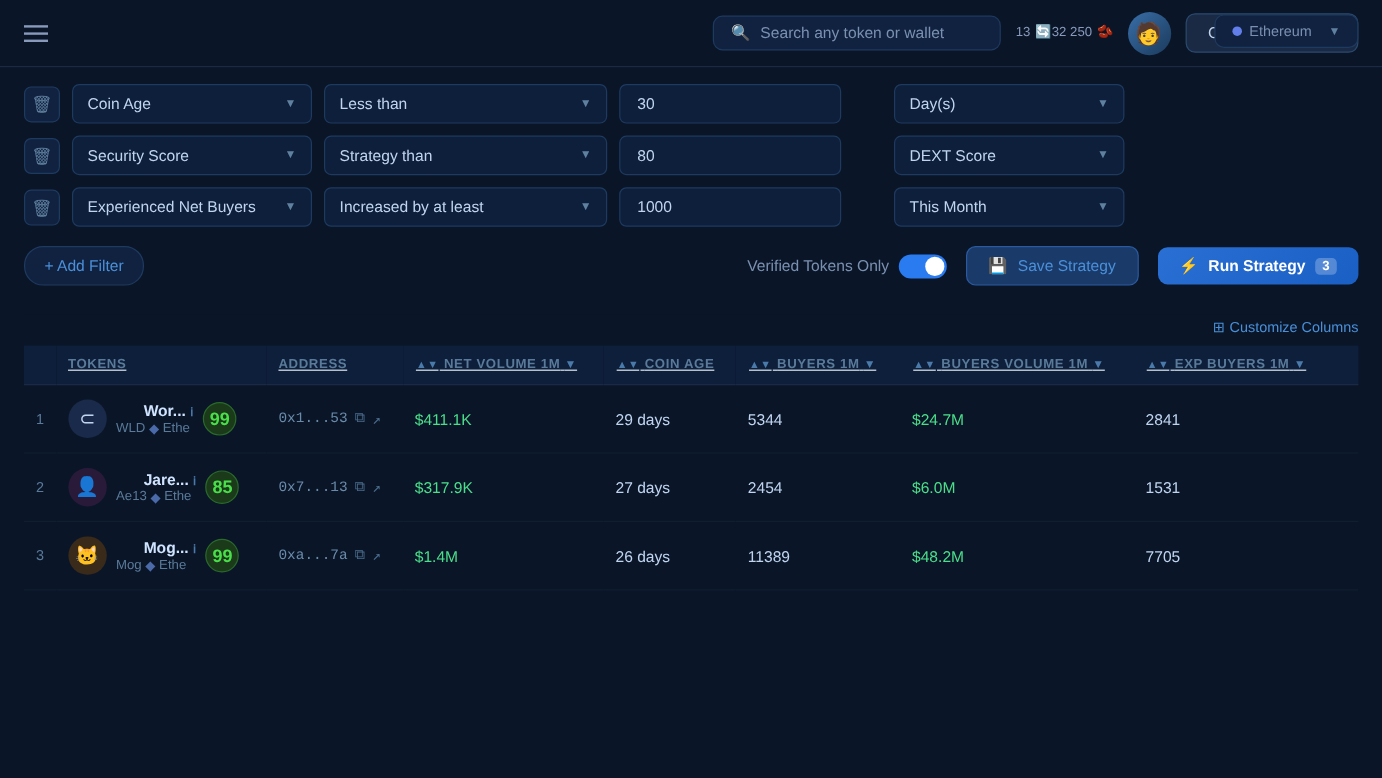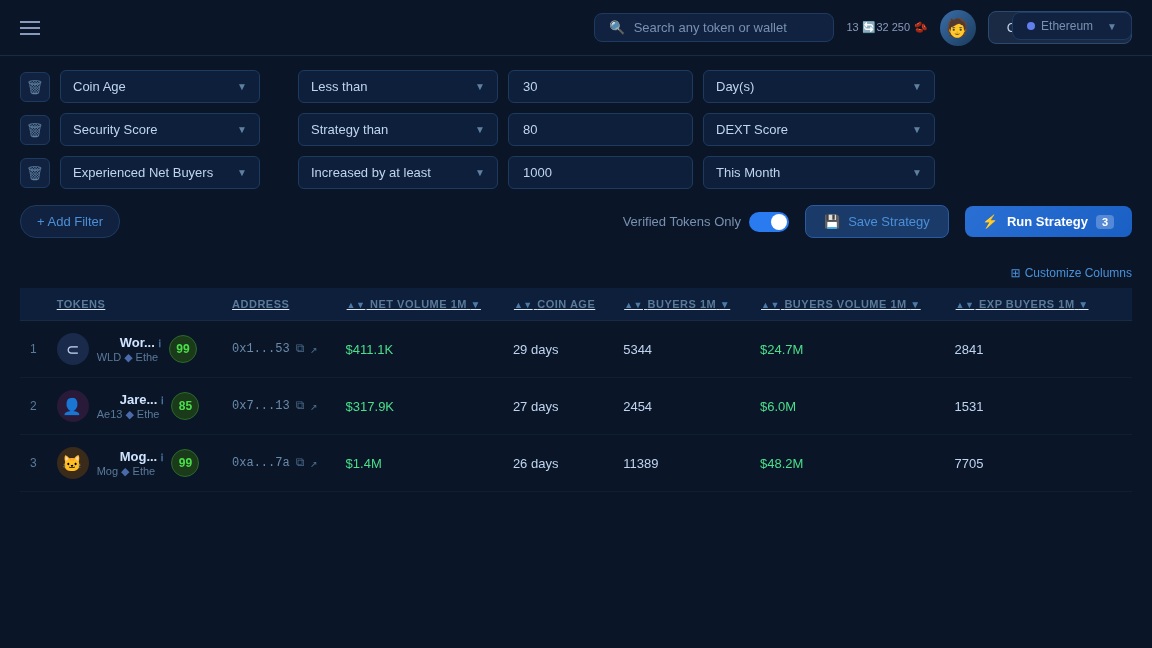--- a/index.html
+++ b/index.html
@@ -151,34 +151,34 @@
       border-radius: 6px;
       color: #c0d4f0;
       padding: 8px 12px;
       display: flex;
       align-items: center;
       justify-content: space-between;
       cursor: pointer;
       font-size: 13px;
     }
     .filter-select-wide { width: 200px; }
-    .filter-select-med { width: 200px; margin-left: 28px; }
+    .filter-select-med { width: 236px; }
     .filter-input {
       background: #0d1f3a;
       border: 1px solid #1e3a5f;
       border-radius: 6px;
       color: #c0d4f0;
       padding: 8px 14px;
       font-size: 13px;
       width: 185px;
       text-align: left;
       display: flex;
       align-items: center;
     }
-    .filter-select-unit { width: 232px; }
+    .filter-select-unit { width: 192px; margin-left: 34px; }
     .chevron {
       font-size: 10px;
       color: #6080a0;
       margin-left: 8px;
     }
 
     
     .filter-controls {
       display: flex;
       align-items: center;
@@ -328,21 +328,21 @@
     .token-info { display: flex; flex-direction: column; gap: 1px; }
     .token-name { font-weight: 600; color: #d0e4ff; font-size: 13px; margin-left: 23px; }
     .token-sub { color: #5a7a9a; font-size: 11px; display: flex; align-items: center; gap: 3px; }
     .score-badge {
       background: #1a3a1a;
       border: 1px solid #2a6a2a;
       color: #4adf4a;
       border-radius: 50%;
       width: 28px; height: 28px;
       display: flex; align-items: center; justify-content: center;
-      font-size: 12px;
+      font-size: 15px;
       font-weight: 700;
       flex-shrink: 0;
     }
     .address-cell {
       display: flex;
       align-items: center;
       gap: 6px;
       color: #6a8aaa;
       font-family: Liberation Mono, monospace;
       font-size: 12px;

